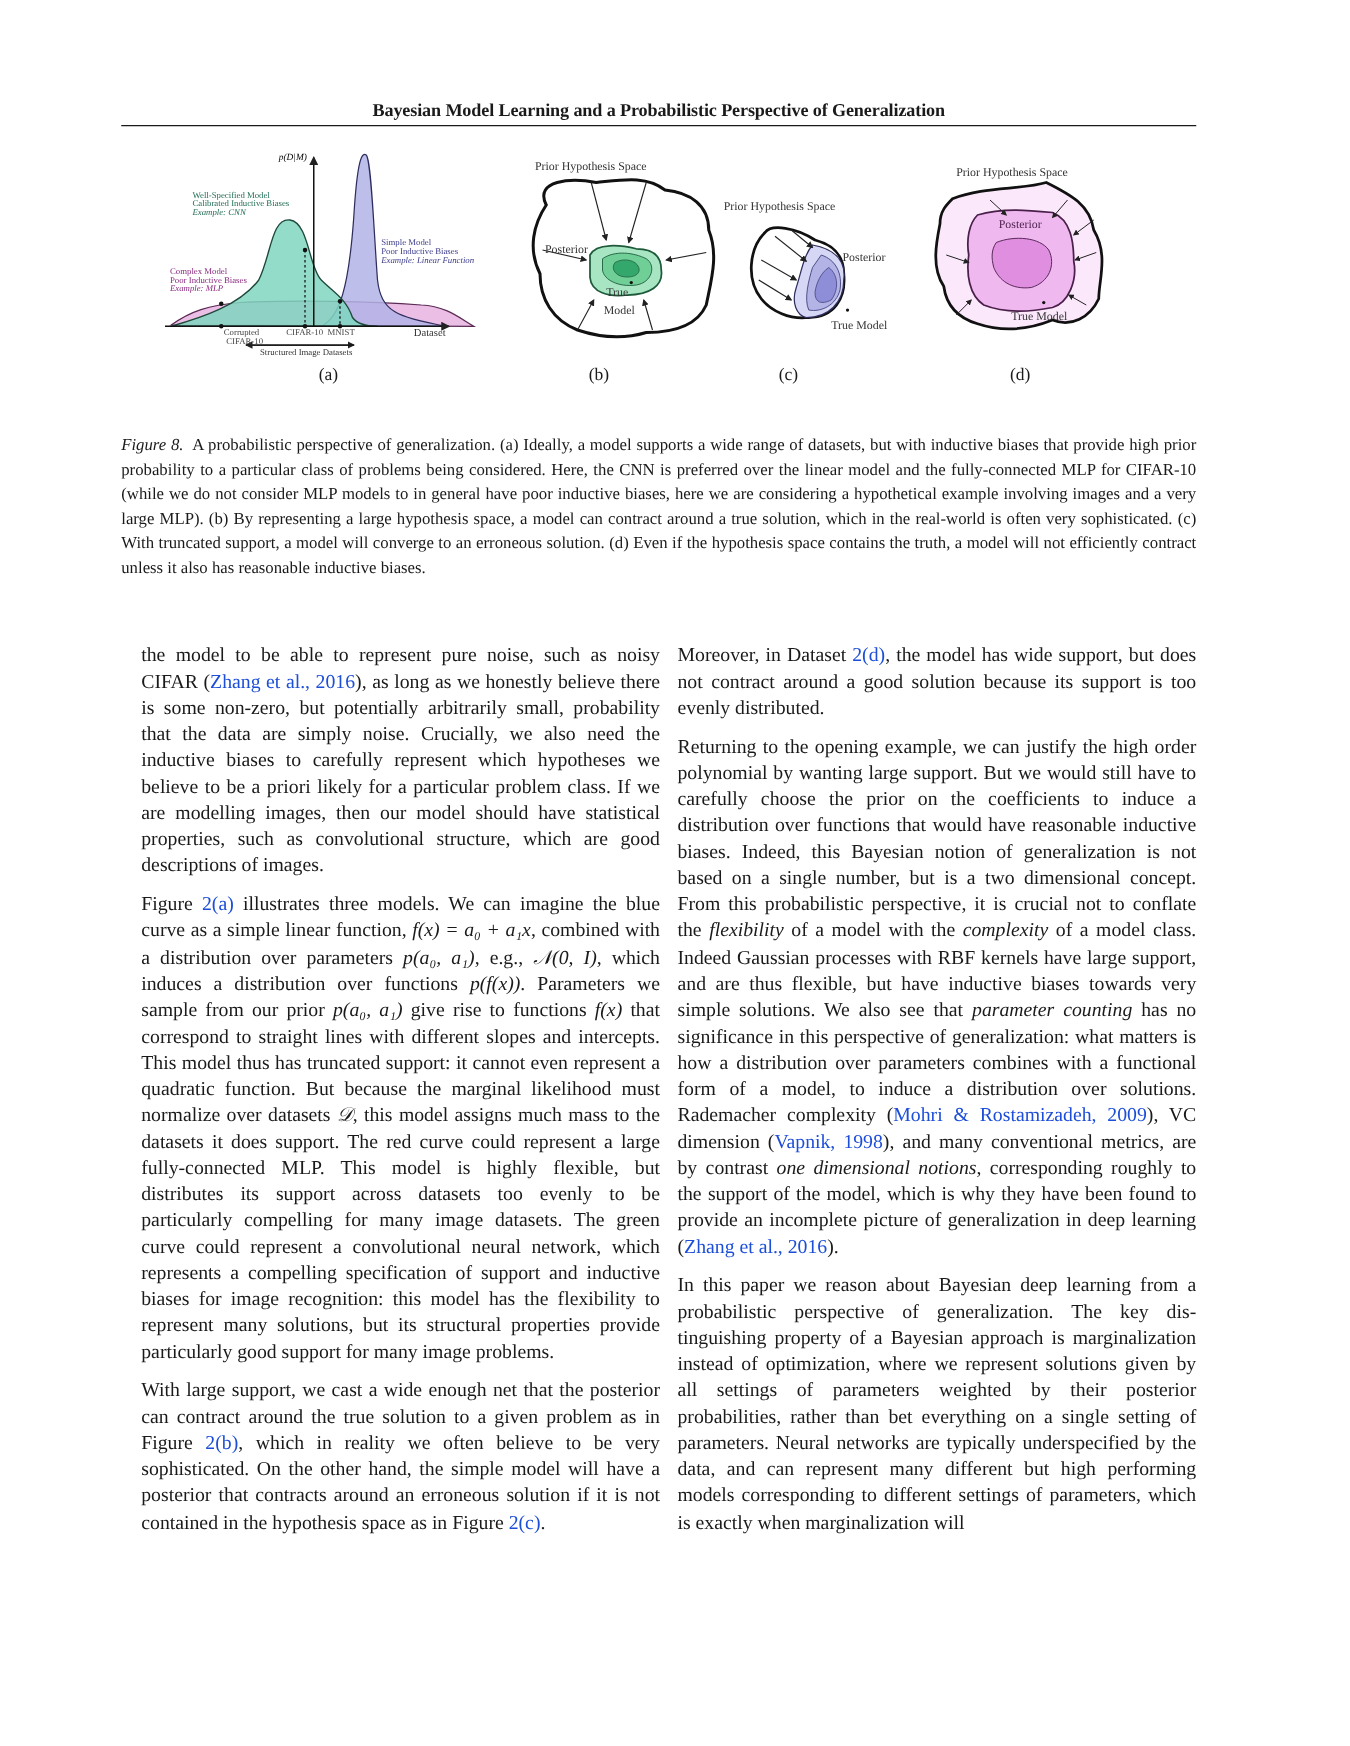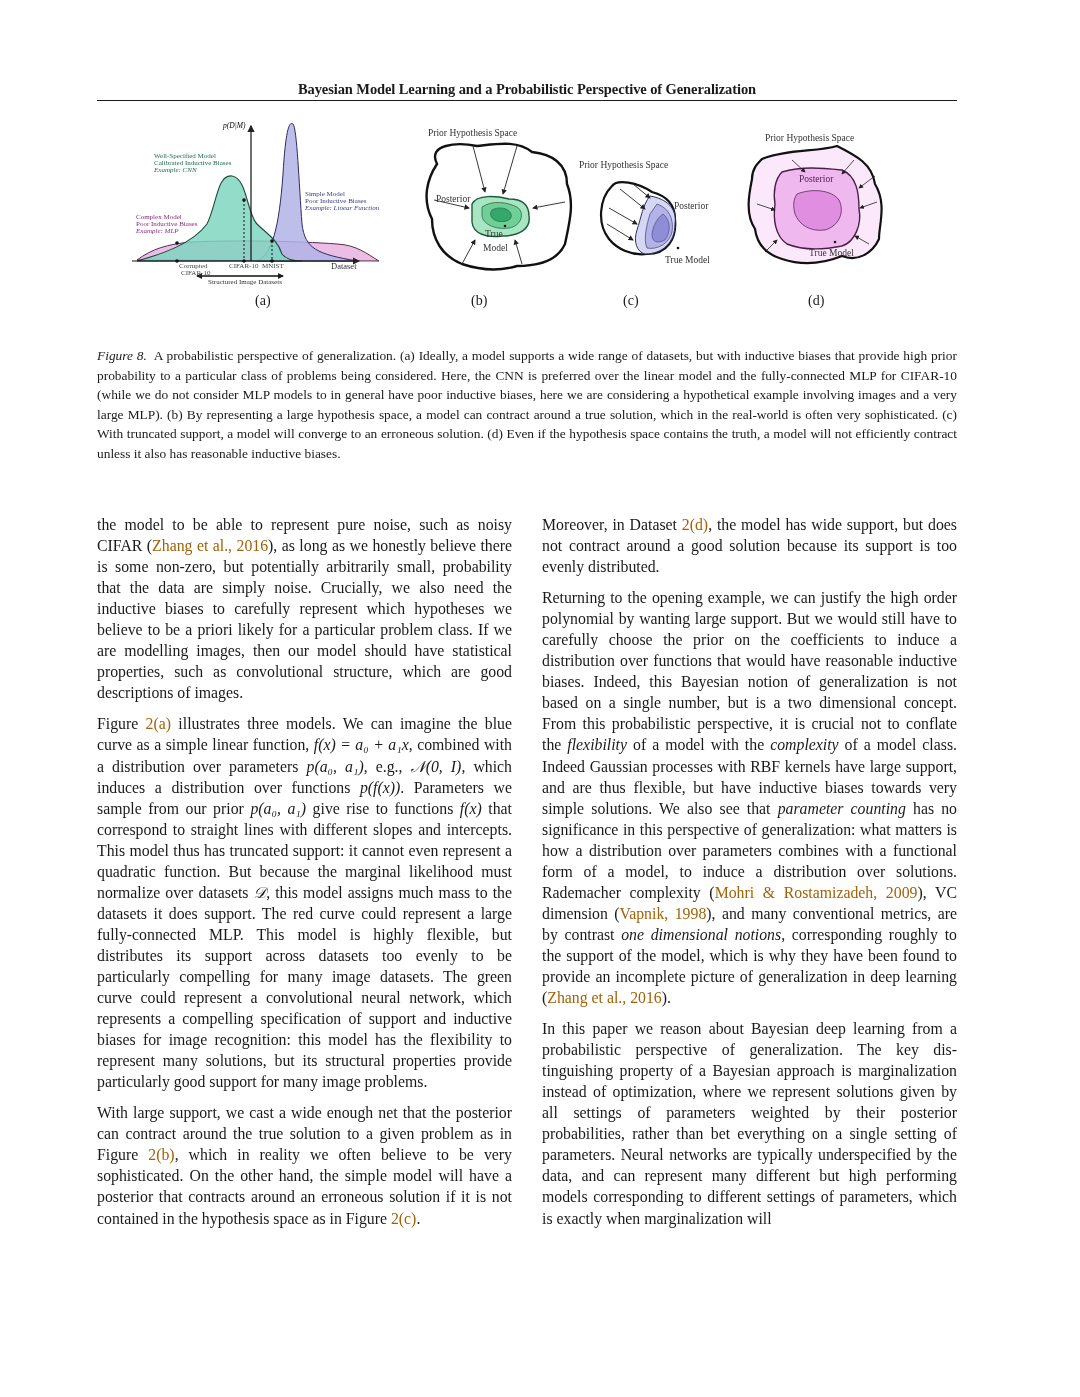--- a/index.html
+++ b/index.html
@@ -11,24 +11,24 @@
                border-top: 1.6px solid #1a1a1a; }
   .figure { position: absolute; left: 97px; top: 104px; width: 860px; height: 215px; }
   .figure svg { position: absolute; left: 0; top: 0; }
   .subcap { position: absolute; top: 189px; font-size: 14px; }
   .caption { position: absolute; left: 97px; top: 346px; width: 860px; font-size: 13.4px;
              line-height: 19.5px; text-align: justify; }
   .caption .figlabel { font-style: italic; }
   .caption .captitle { font-weight: normal; }
   .col { position: absolute; top: 514px; width: 415px; font-size: 15.8px; line-height: 21.05px;
          text-align: justify; hyphens: manual; }
-  .col.left { left: 97px; }
+  .col.left { left: 113px; }
   .col.right { left: 542px; }
   .col p { margin: 0 0 10px 0; }
-  .cite { color: #a16207; }
+  .cite { color: #1d4ed8; }
   .math { font-style: italic; }
   em { font-style: italic; }
   .svgtxt { font-family: "Liberation Serif", "DejaVu Serif", serif; }
 </style>
 </head>
 <body>
 
 <div class="running-head">Bayesian Model Learning and a Probabilistic Perspective of Generalization</div>
 <div class="head-rule"></div>
 

